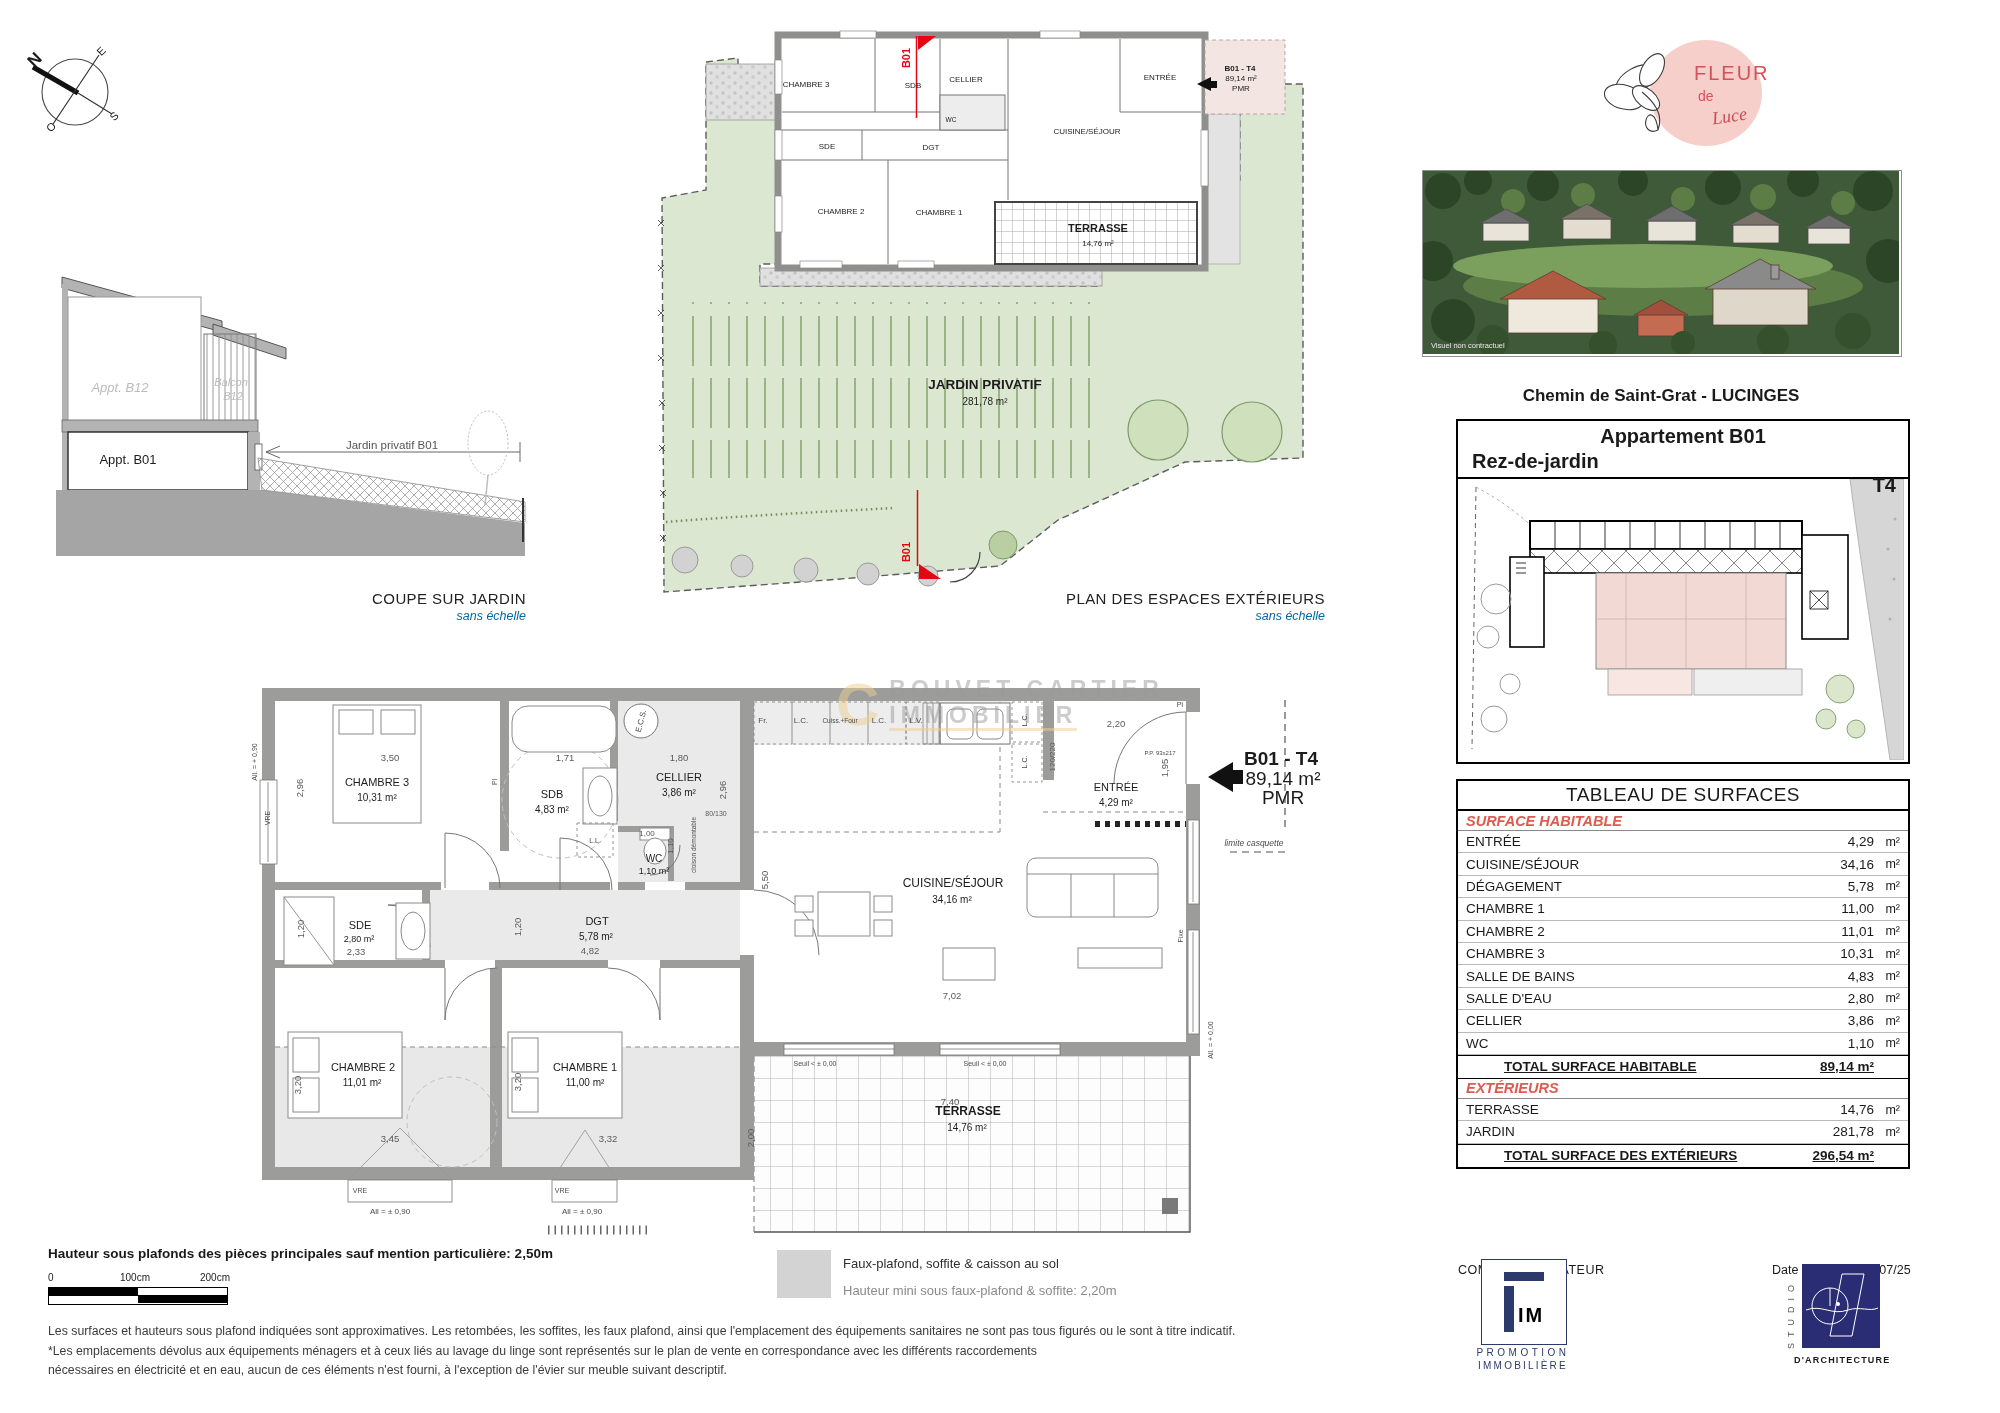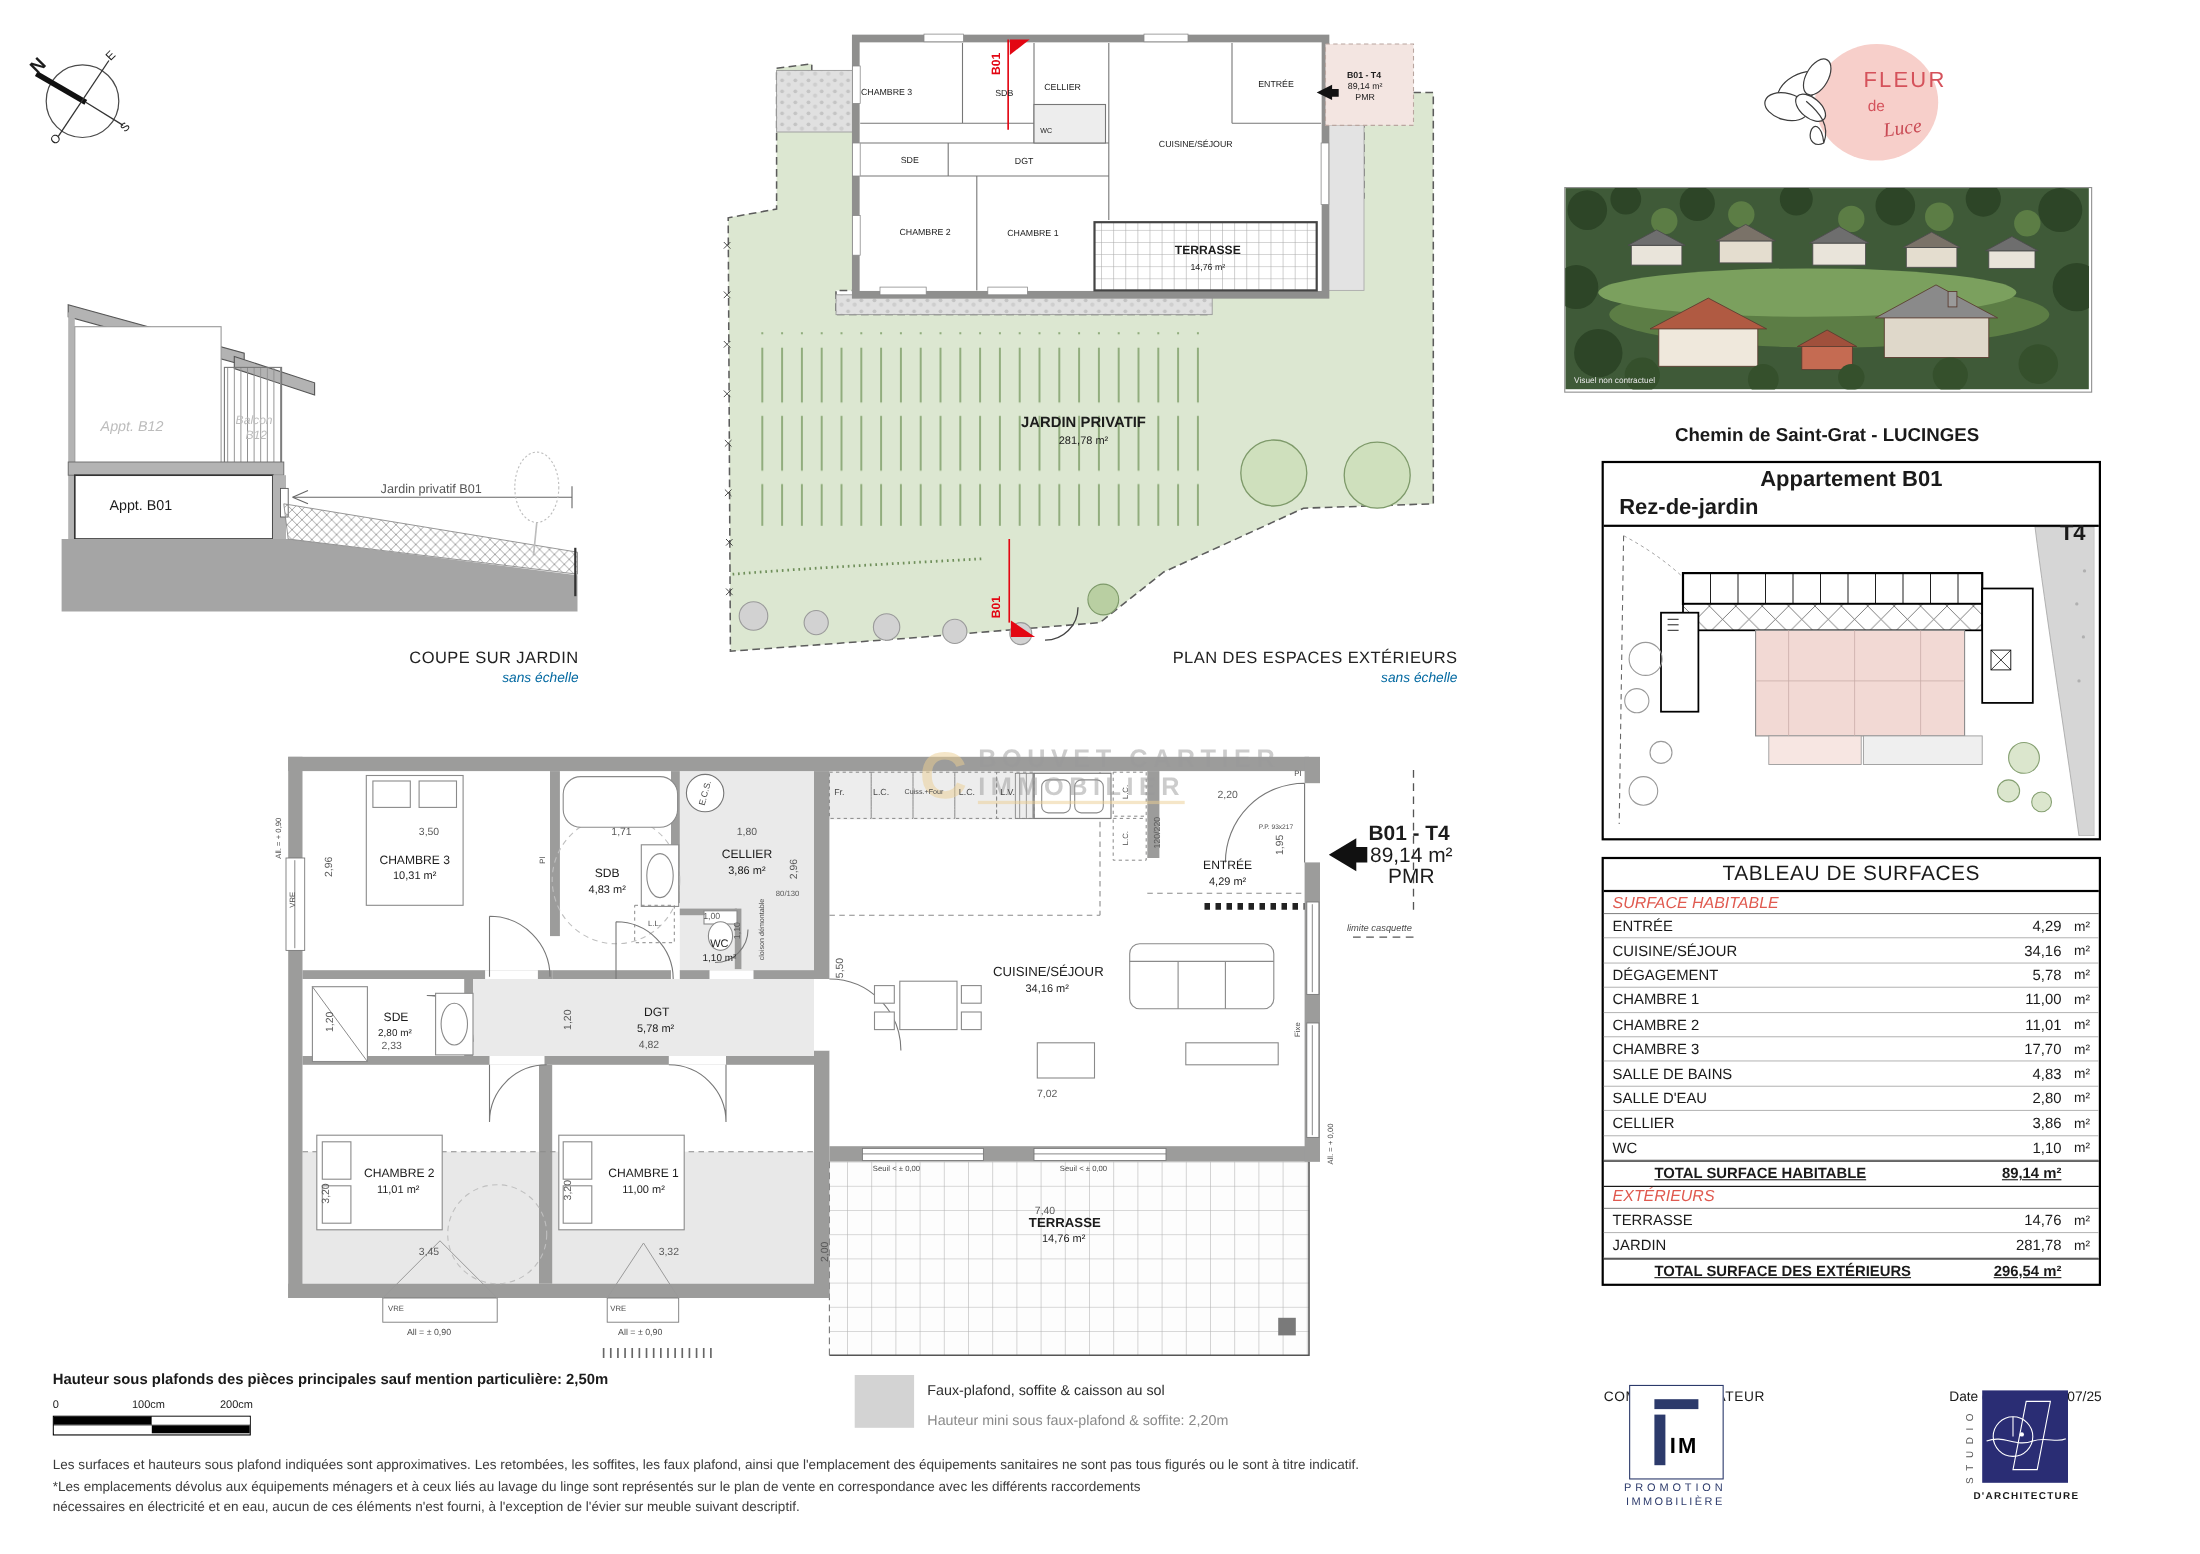--- a/index.html
+++ b/index.html
@@ -33,21 +33,21 @@
   .unitbox .t1{position:absolute;left:0;right:0;top:4px;text-align:center;font-size:20px;font-weight:700;}
   .unitbox .t2{position:absolute;left:14px;top:29px;font-size:20px;font-weight:700;}
   .unitbox .t3{position:absolute;right:12px;top:29px;font-size:20px;font-weight:700;margin-top:24px;}
   
   .stable{left:1456px;top:779px;width:450px;border:2px solid #000;background:#fff;z-index:3;}
   .stitle{height:25px;border-bottom:2px solid #000;text-align:center;font-size:19px;padding-top:3px;letter-spacing:.5px;}
   .trow{display:flex;align-items:center;height:21.4px;border-bottom:1px solid #b9b9b9;font-size:13.5px;padding:0 8px;}
   .trow .tl{flex:1;}
   .trow .tv{width:60px;text-align:right;}
   .trow .tu{width:26px;text-align:right;font-size:12.5px;}
-  .trow.sec{color:#e05a50;font-style:italic;height:19px;font-size:14.5px;border-bottom:1px solid #888;}
+  .trow.sec{color:#e05a50;font-style:italic;height:19px;font-size:14.5px;border-bottom:1px solid #888;font-weight:bold;}
   .trow.tot{font-weight:700;border-top:1.5px solid #000;border-bottom:1.5px solid #000;height:22px;}
   .trow.tot .tl{padding-left:38px;text-decoration:underline;}
   .trow.tot .tv{width:90px;text-decoration:underline;}
   .trow:last-child{border-bottom:none;}
   
   .fleur{left:1594px;top:22px;width:190px;height:130px;z-index:3;}
   .fleur .disc{position:absolute;left:56px;top:18px;width:112px;height:106px;border-radius:50%;background:#f7cfca;}
   .fleur .l1{position:absolute;left:100px;top:40px;font-size:20px;letter-spacing:2px;color:#d5525b;}
   .fleur .l2{position:absolute;left:104px;top:66px;font-size:14px;color:#d5525b;}
   .fleur .l3{position:absolute;left:118px;top:84px;font-size:18px;font-style:italic;color:#c94b55;
@@ -639,21 +639,21 @@
         <span class="tv">11,00</span>
         <span class="tu">m²</span>
       </div>
       <div class="trow r">
         <span class="tl">CHAMBRE 2</span>
         <span class="tv">11,01</span>
         <span class="tu">m²</span>
       </div>
       <div class="trow r">
         <span class="tl">CHAMBRE 3</span>
-        <span class="tv">17,70</span>
+        <span class="tv">10,31</span>
         <span class="tu">m²</span>
       </div>
       <div class="trow r">
         <span class="tl">SALLE DE BAINS</span>
         <span class="tv">4,83</span>
         <span class="tu">m²</span>
       </div>
       <div class="trow r">
         <span class="tl">SALLE D'EAU</span>
         <span class="tv">2,80</span>

